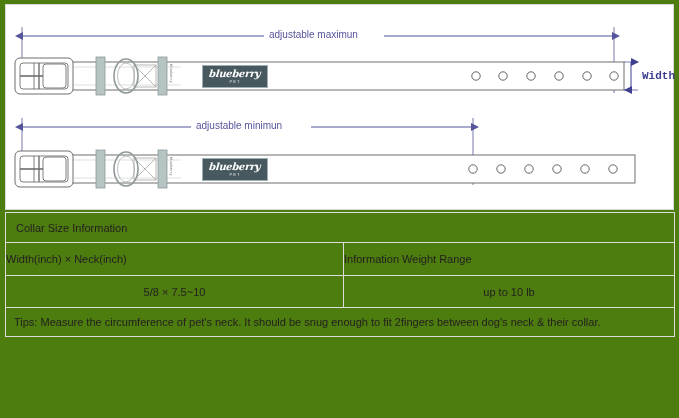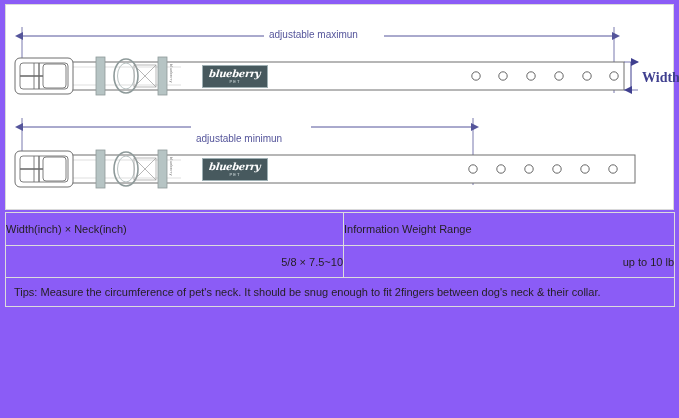--- a/index.html
+++ b/index.html
@@ -9,21 +9,21 @@
   }
   body {
     font-family: "Liberation Sans", sans-serif;
     -webkit-font-smoothing: antialiased;
   }
   #page {
     position: relative;
     width: 679px;
     height: 418px;
     overflow: hidden;
-    background: #8b5cf6;
+    background: #4d7c0f;
   }
 
   
   #diagram-panel {
     position: absolute;
     left: 5px;
     top: 4px;
     width: 669px;
     height: 206px;
     border: 1px solid #d9d9d9;
@@ -69,23 +69,23 @@
   .dim-label {
     position: absolute;
     color: #55559b;
     font-size: 10px;
     font-family: "Liberation Sans", sans-serif;
     white-space: nowrap;
   }
   .width-label {
     position: absolute;
     color: #3f3f8f;
-    font-size: 14px;
+    font-size: 11px;
     font-weight: bold;
-    font-family: Liberation Serif, serif;
+    font-family: Liberation Mono, monospace;
     white-space: nowrap;
   }
 
   .tag-strip {
     position: absolute;
     color: #555;
     font-size: 3.5px;
     letter-spacing: 0.5px;
     writing-mode: vertical-rl;
     text-orientation: mixed;
@@ -118,21 +118,21 @@
     vertical-align: middle;
   }
   .cell-head {
     height: 32px;
     text-align: left;
     vertical-align: middle;
     font-size: 11px;
   }
   .cell-data {
     height: 31px;
-    text-align: right;
+    text-align: center;
     vertical-align: middle;
     font-size: 11px;
   }
   .cell-tips {
     height: 28px;
     padding-left: 8px !important;
     text-align: left;
     vertical-align: middle;
     font-size: 10.5px;
   }
@@ -244,38 +244,41 @@
 
     <div class="logo-patch" style="left:196px; top:60px; width:66px; height:23px;">
       <span class="logo-word">blueberry</span>
       <span class="logo-sub">PET</span>
     </div>
 
     <div class="tag-strip" style="left:163px; top:59px; height:25px;">blueberry</div>
 
     <div class="width-label" style="left:636px; top:65px;">Width</div>
 
-    <div class="dim-label" style="left:190px; top:128px;">adjustable minimun</div>
+    <div class="dim-label" style="left:190px; top:115px;">adjustable minimun</div>
 
     <div class="logo-patch" style="left:196px; top:153px; width:66px; height:23px;">
       <span class="logo-word">blueberry</span>
       <span class="logo-sub">PET</span>
     </div>
 
     <div class="tag-strip" style="left:163px; top:152px; height:25px;">blueberry</div>
 
   </div>
 
   <table id="size-table">
     <colgroup>
       <col style="width:338px">
       <col style="width:331px">
     </colgroup>
     <tbody>
       <tr>
+        <td class="cell-title" colspan="2">Collar Size Information</td>
+      </tr>
+      <tr>
         <td class="cell-head">Width(inch)  ×  Neck(inch)</td>
         <td class="cell-head">Information Weight Range</td>
       </tr>
       <tr>
         <td class="cell-data">5/8 × 7.5~10</td>
         <td class="cell-data">up to 10 lb</td>
       </tr>
       <tr>
         <td class="cell-tips" colspan="2">Tips: Measure the circumference of pet's neck. It should be snug enough to fit 2fingers between dog's neck &amp; their collar.</td>
       </tr>

